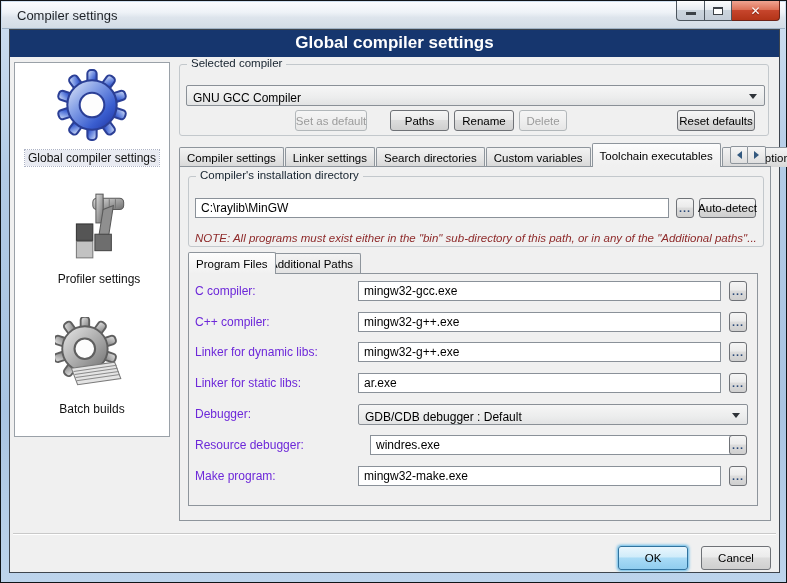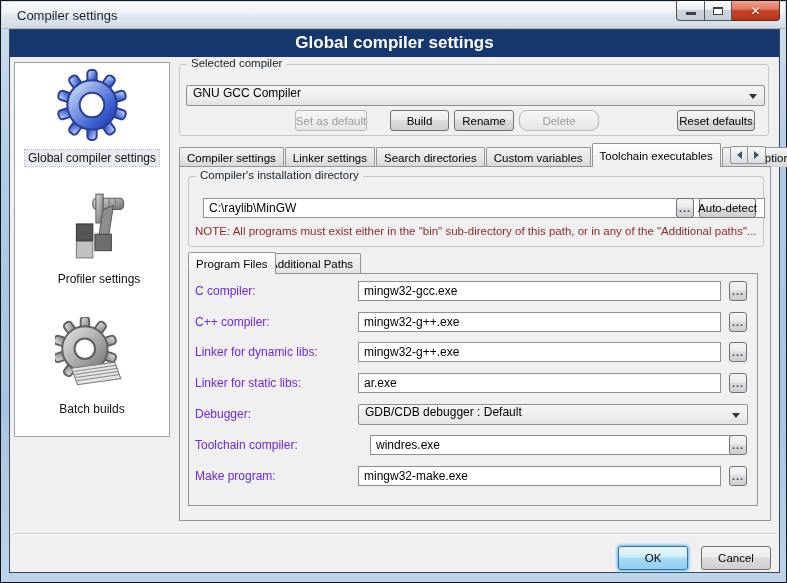--- a/index.html
+++ b/index.html
@@ -36,21 +36,21 @@
   .side-item{position:absolute;left:0;width:154px;display:flex;flex-direction:column;align-items:center;cursor:default;}
   .side-item .lbl{font-size:12px;color:#111;margin-top:6px;padding:1px 3px;white-space:nowrap;}
   .side-item.selected .lbl{background:#e9ebf2;outline:1px dotted #aeb4c6;}
   
   .groupbox{position:absolute;border:1px solid #c3c8cc;border-radius:3px;padding-left:44px;}
   .groupbox>.legend{position:absolute;top:-8px;left:7px;background:#f0f0f0;
     padding:0 4px;font-size:11.5px;color:#15222e;white-space:nowrap;}
   
   .combo{position:absolute;height:21px;border:1px solid #8a9097;border-radius:2px;
     background:linear-gradient(180deg,#f6f6f6,#eceded 60%,#e2e3e4);
-    font-size:12px;color:#000;display:flex;align-items:flex-start;padding:0 20px 0 6px;cursor:default;}
+    font-size:12px;color:#000;display:flex;align-items:flex-end;padding:0 20px 0 6px;cursor:default;}
   .combo .arrow{position:absolute;right:7px;top:8px;width:0;height:0;
     border-left:4px solid transparent;border-right:4px solid transparent;border-top:5px solid #2e3338;}
   .btn{position:absolute;height:21px;border:1px solid #6f7277;border-radius:3px;
     background:linear-gradient(180deg,#f5f5f5,#ebebeb 45%,#dcdcdc 50%,#cfcfcf);
     font-size:11.5px;color:#000;display:flex;align-items:center;justify-content:center;cursor:default;white-space:nowrap;}
   .btn.disabled{color:#9b9b9b;border-color:#b2b7ba;
     background:linear-gradient(180deg,#f5f5f5,#efefef 50%,#e6e6e6);}
   .btn.browse{width:18px;height:20px;font-weight:bold;color:#2b4a78;font-size:11px;letter-spacing:1px;}
   .txt{position:absolute;height:20px;border:1px solid #8a9199;background:#fff;
     font-family:"Liberation Sans","DejaVu Sans",sans-serif;font-size:12px;color:#000;padding:2px 5px;}
@@ -194,23 +194,23 @@
     </div>
   </div>
 
   <div class="groupbox" style="left:178px;top:63px;width:590px;height:72px;">
     <span class="legend">Selected compiler</span>
     <div class="combo" style="left:6px;top:20px;width:579px;">
       <span>GNU GCC Compiler</span>
       <span class="arrow"></span>
     </div>
     <div class="btn disabled" style="left:115px;top:45px;width:72px;">Set as default</div>
-    <div class="btn" style="left:210px;top:45px;width:59px;">Build</div>
+    <div class="btn" style="left:210px;top:45px;width:59px;">Paths</div>
     <div class="btn" style="left:274px;top:45px;width:60px;">Rename</div>
-    <div class="btn disabled" style="left:339px;top:45px;width:80px;border-radius:8px;">Delete</div>
+    <div class="btn disabled" style="left:339px;top:45px;width:48px;">Delete</div>
     <div class="btn" style="left:497px;top:45px;width:78px;">Reset defaults</div>
   </div>
 
   <div class="tabs">
     <div class="tab">Compiler settings</div>
     <div class="tab">Linker settings</div>
     <div class="tab">Search directories</div>
     <div class="tab">Custom variables</div>
     <div class="tab active">Toolchain executables</div>
     <div class="tab">Build options</div>
@@ -222,24 +222,24 @@
       <div class="tab-arrow">
         <span class="tri-right"></span>
       </div>
     </div>
   </div>
 
   <div class="tabpage">
 
     <div class="groupbox" style="left:8px;top:9px;width:576px;height:71px;">
       <span class="legend">Compiler's installation directory</span>
-      <input class="txt" style="left: 14px; top: 21px; width: 562px;" value="C:\raylib\MinGW">
+      <input class="txt" style="left: 6px; top: 21px; width: 474px;" value="C:\raylib\MinGW">
       <div class="btn browse" style="left:487px;top:21px;">...</div>
       <div class="btn" style="left:510px;top:21px;width:57px;height:20px;">Auto-detect</div>
-      <span class="note" style="left:6px;top:48px;">NOTE: All programs must exist either in the "bin" sub-directory of this path, or in any of the "Additional paths"...</span>
+      <span class="note" style="left:6px;top:55px;font-style:italic;">NOTE: All programs must exist either in the "bin" sub-directory of this path, or in any of the "Additional paths"...</span>
     </div>
 
     <div class="subtab active" style="left:8px;top:85px;">Program Files</div>
     <div class="subtab" style="left:82px;top:86px;">Additional Paths</div>
 
     <div class="subpage">
 
       <div>
         <span class="field-label" style="left:6px;top:10px;">C compiler:</span>
         <input class="txt" style="left: 169px; top: 7px; width: 363px;" value="mingw32-gcc.exe">
@@ -266,21 +266,21 @@
 
       <div>
         <span class="field-label" style="left:6px;top:133px;">Debugger:</span>
         <div class="combo" style="left:169px;top:130px;width:390px;">
           <span>GDB/CDB debugger : Default</span>
           <span class="arrow"></span>
         </div>
       </div>
 
       <div>
-        <span class="field-label" style="left:6px;top:164px;">Toolchain compiler:</span>
+        <span class="field-label" style="left:6px;top:164px;">Resource debugger:</span>
         <input class="txt" style="left: 169px; top: 161px; width: 363px; margin-left: 12px;" value="windres.exe">
         <div class="btn browse" style="left:540px;top:161px;">...</div>
       </div>
 
       <div>
         <span class="field-label" style="left:6px;top:195px;">Make program:</span>
         <input class="txt" style="left: 169px; top: 192px; width: 363px;" value="mingw32-make.exe">
         <div class="btn browse" style="left:540px;top:192px;">...</div>
       </div>
 

